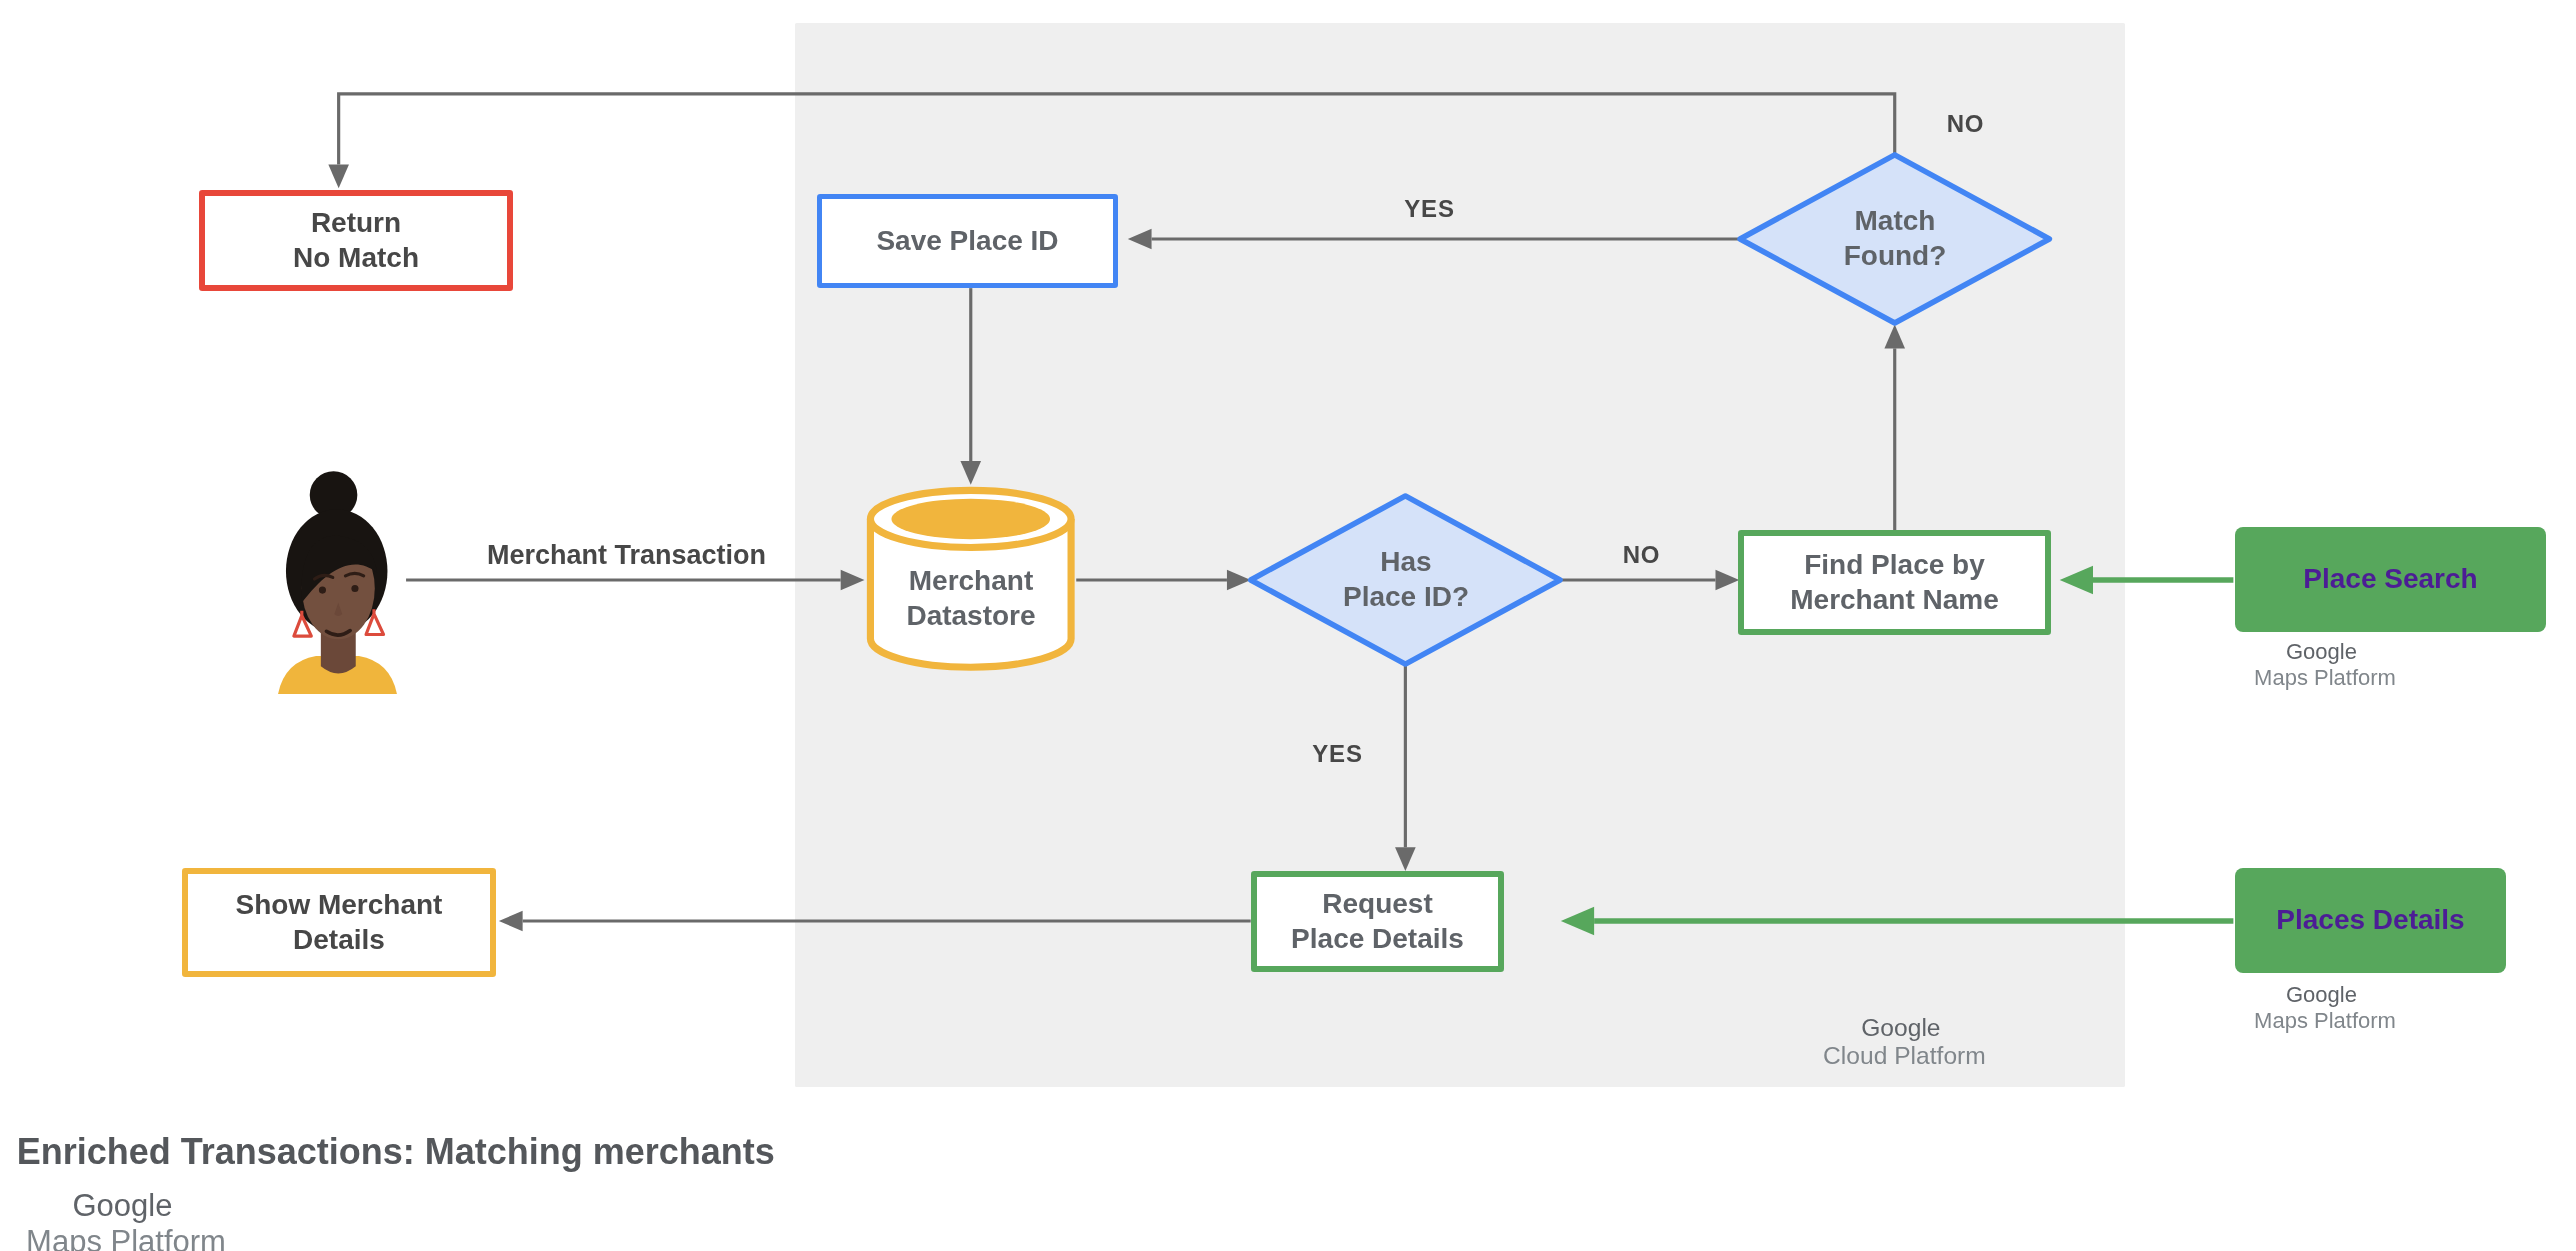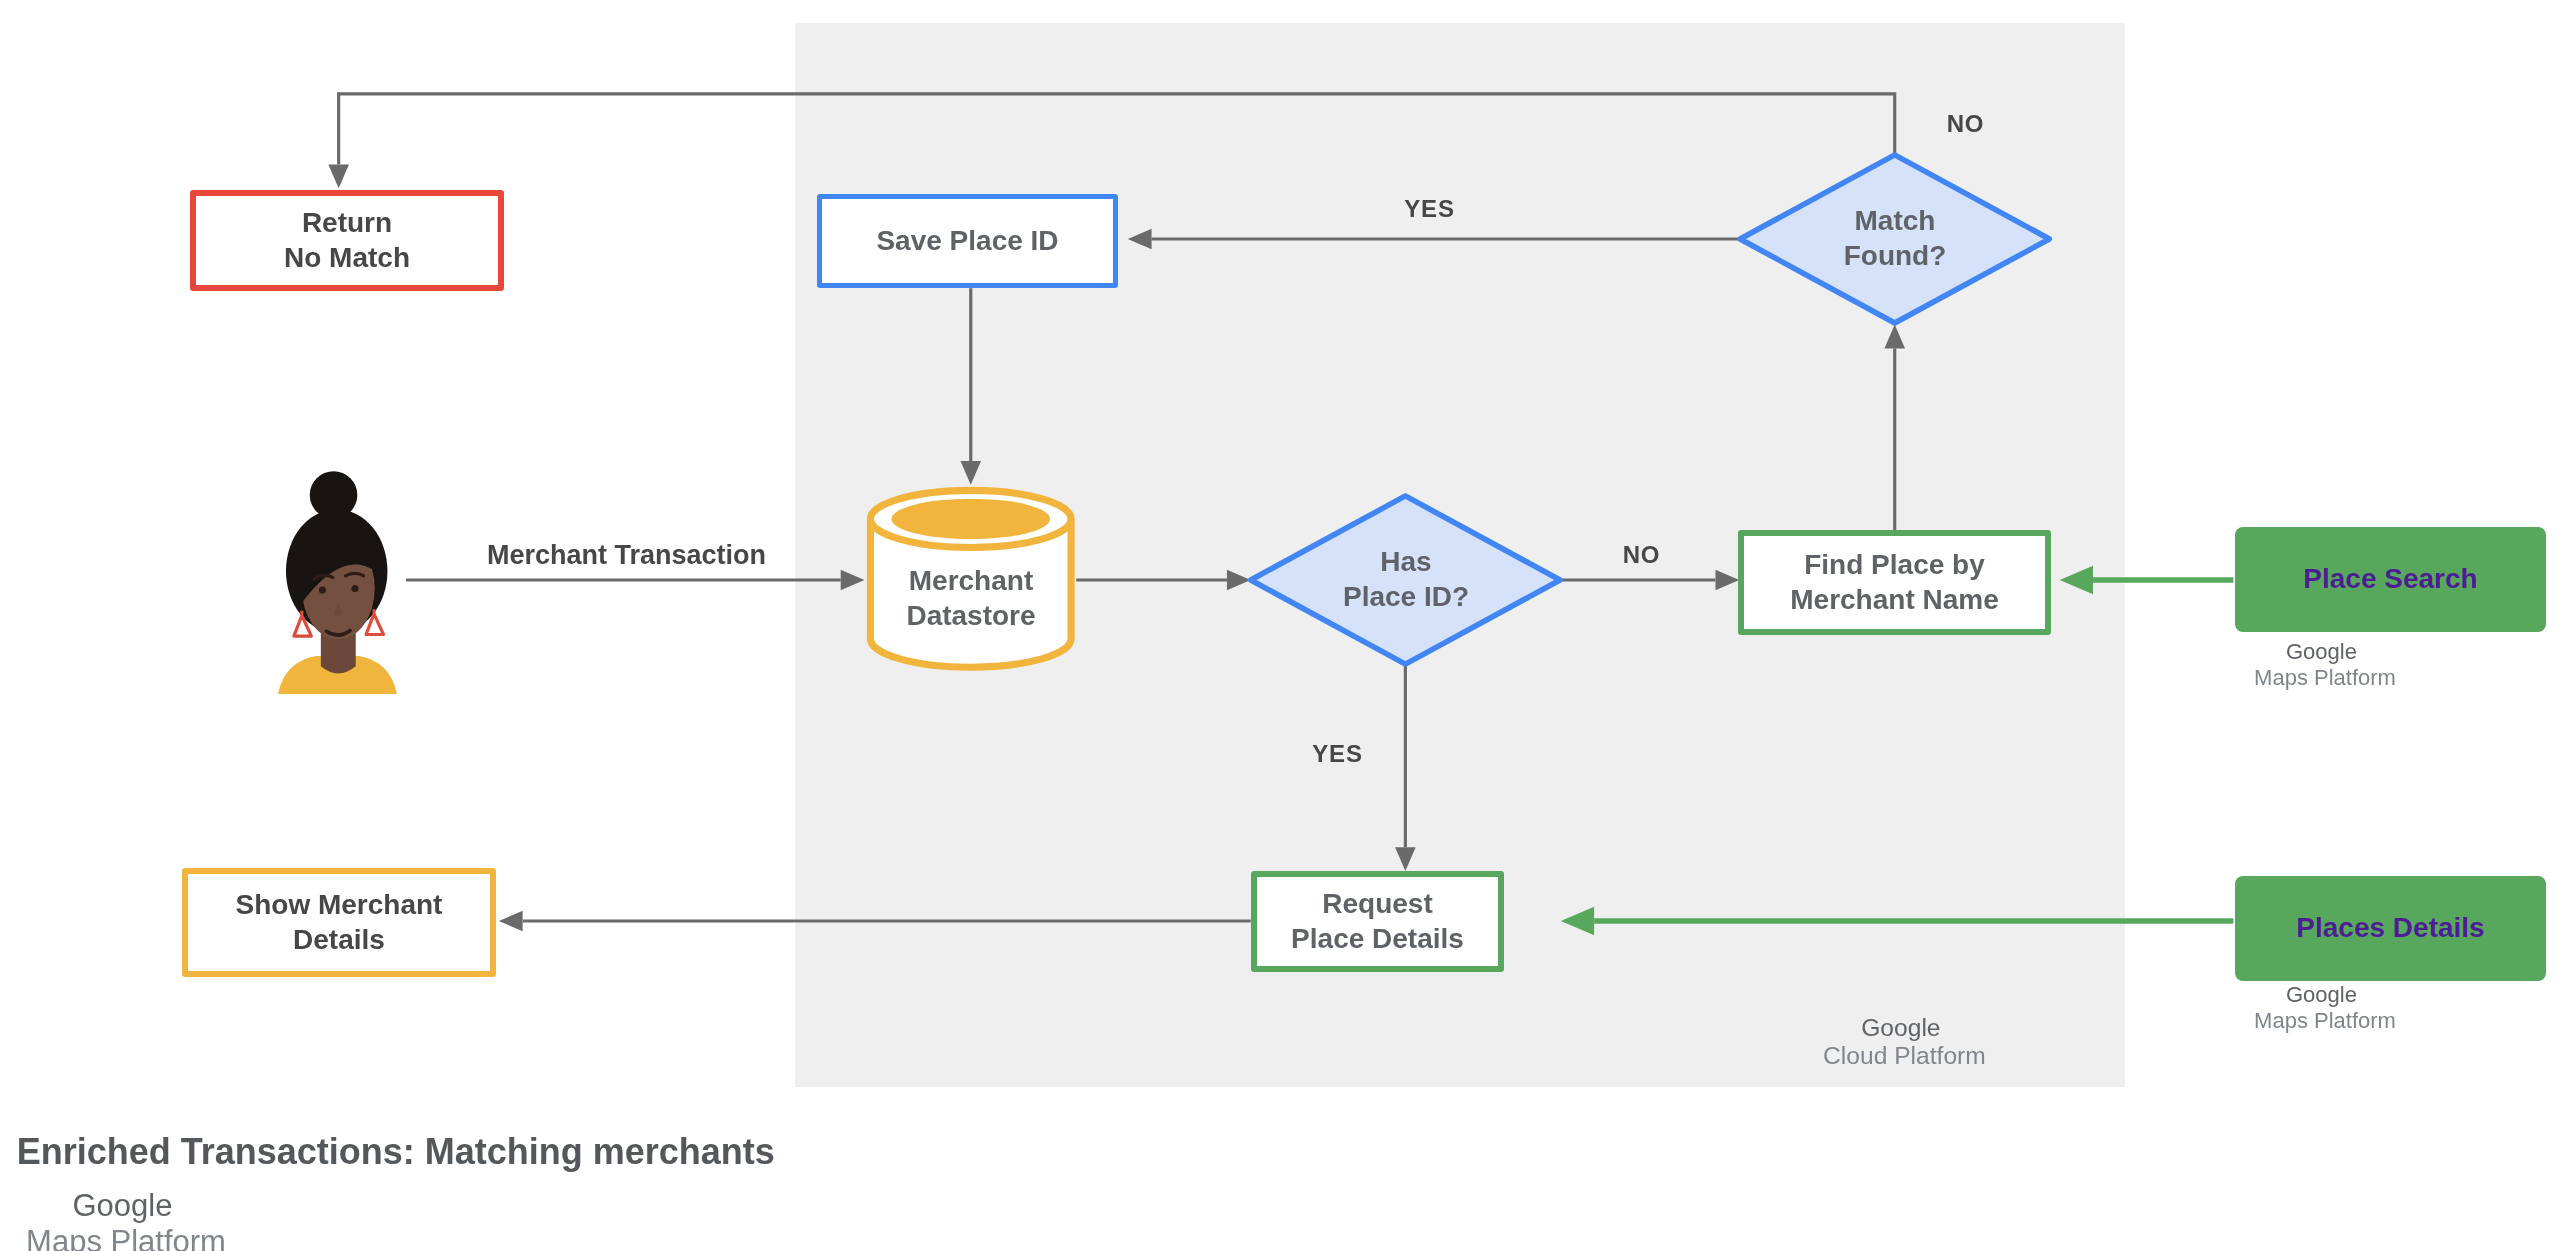--- a/index.html
+++ b/index.html
@@ -145,37 +145,37 @@
     <polygon class="gedge-head" points="2010,1143 2010,1179 1968,1161"></polygon>
 
     <polygon class="diamond" points="2194,301 2389,195 2584,301 2389,407"></polygon>
     <polygon class="diamond" points="1577,731 1772,625 1967,731 1772,837"></polygon>
 
     <path class="cyl" d="M1097.5 654 V805 A126.5 36 0 0 0 1350.5 805 V654"></path>
     <ellipse class="cyl" cx="1224" cy="654" rx="126.5" ry="36"></ellipse>
     <ellipse class="cyl-fill" cx="1224" cy="654" rx="100" ry="25.5"></ellipse>
   </svg>
 
-  <div class="box red" style="left:190px;top:190px;width:314px;height:101px;">Return
+  <div class="box red" style="left:199px;top:190px;width:314px;height:101px;">Return
 No Match</div>
 
   <div class="box blue" style="left:817px;top:194px;width:301px;height:94px;">Save Place ID</div>
 
   <div class="box yellow" style="left:182px;top:868px;width:314px;height:109px;">Show Merchant
 Details</div>
 
   <div class="box green-outline" style="left:1738px;top:530px;width:313px;height:105px;">Find Place by
 Merchant Name</div>
 
   <div class="box green-outline" style="left:1251px;top:871px;width:253px;height:101px;">Request
 Place Details</div>
 
   <div class="box green-fill" style="left:2235px;top:527px;width:311px;height:105px;">Place Search</div>
 
-  <div class="box green-fill" style="left:2235px;top:868px;width:311px;height:105px;margin-top:8px;">Places Details</div>
+  <div class="box green-fill" style="left:2235px;top:868px;width:271px;height:105px;">Places Details</div>
 
   <div class="dlabel" style="left:1800px;top:187px;width:190px;height:103px;">Match
 Found?</div>
   <div class="dlabel" style="left:1293px;top:528px;width:226px;height:103px;">Has
 Place ID?</div>
   <div class="dlabel" style="left:871px;top:547px;width:200px;height:103px;">Merchant
 Datastore</div>
 
   <div class="elabel" style="left:1926px;top:108px;width:79px;height:32px;">NO</div>
   <div class="elabel" style="left:1382px;top:193px;width:95px;height:32px;">YES</div>

